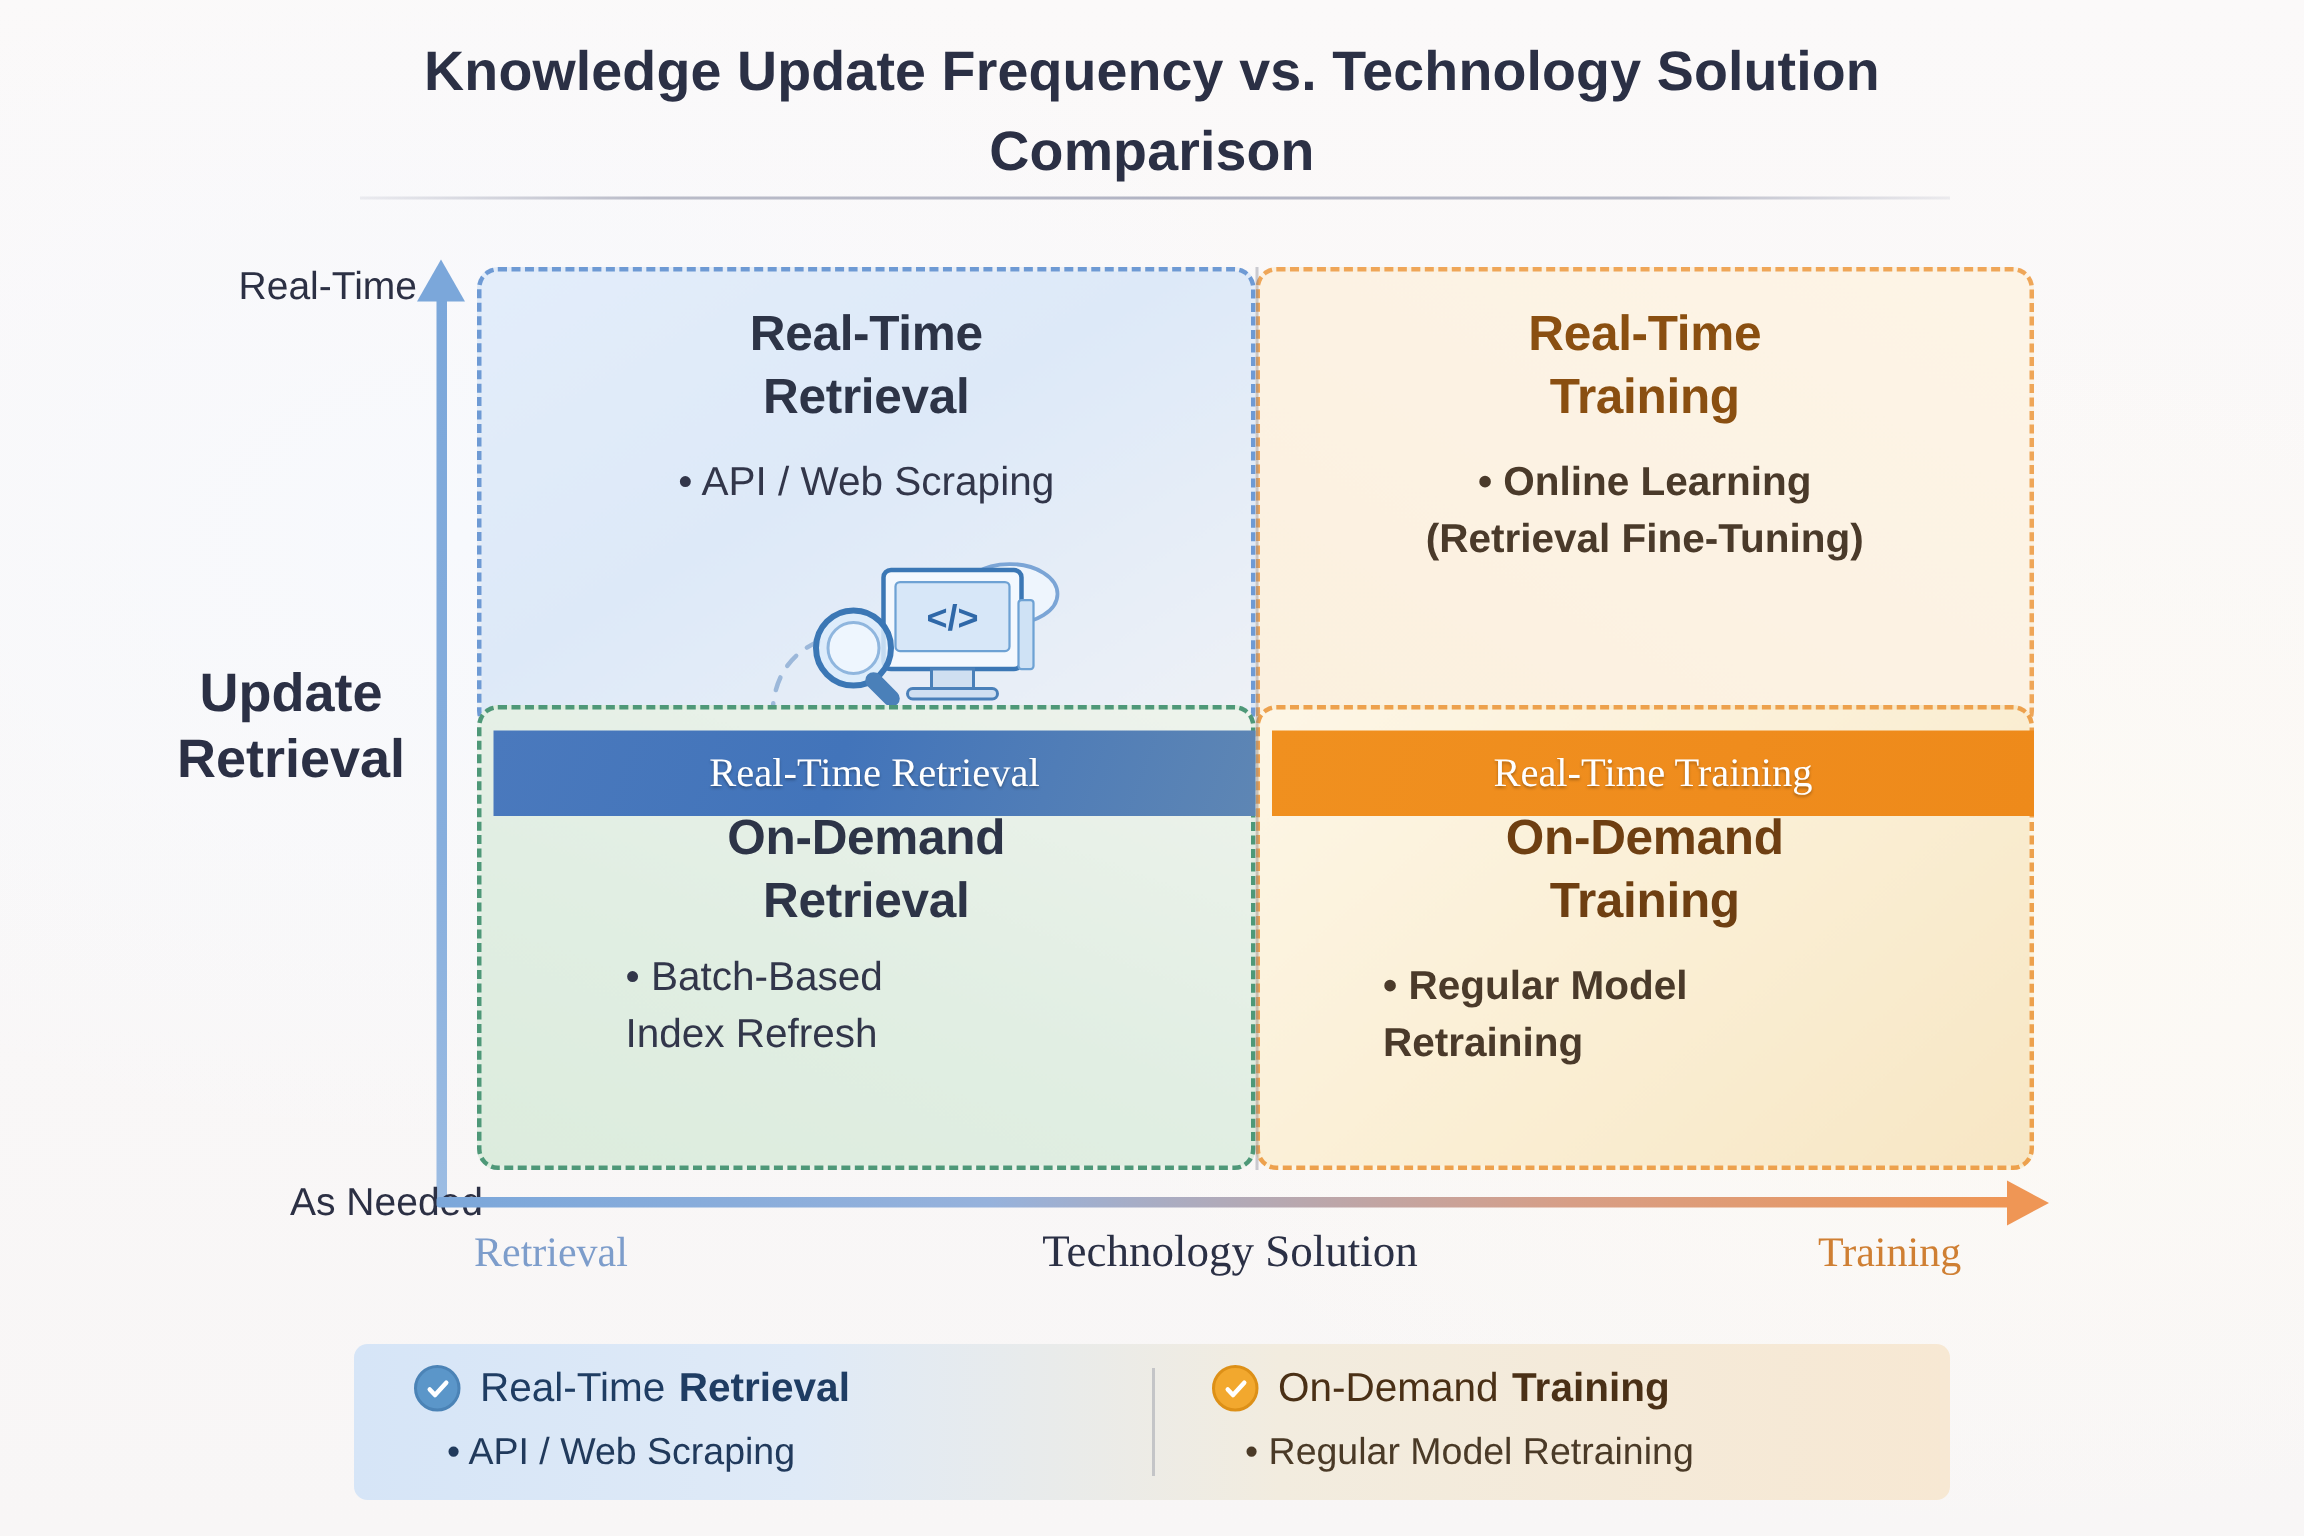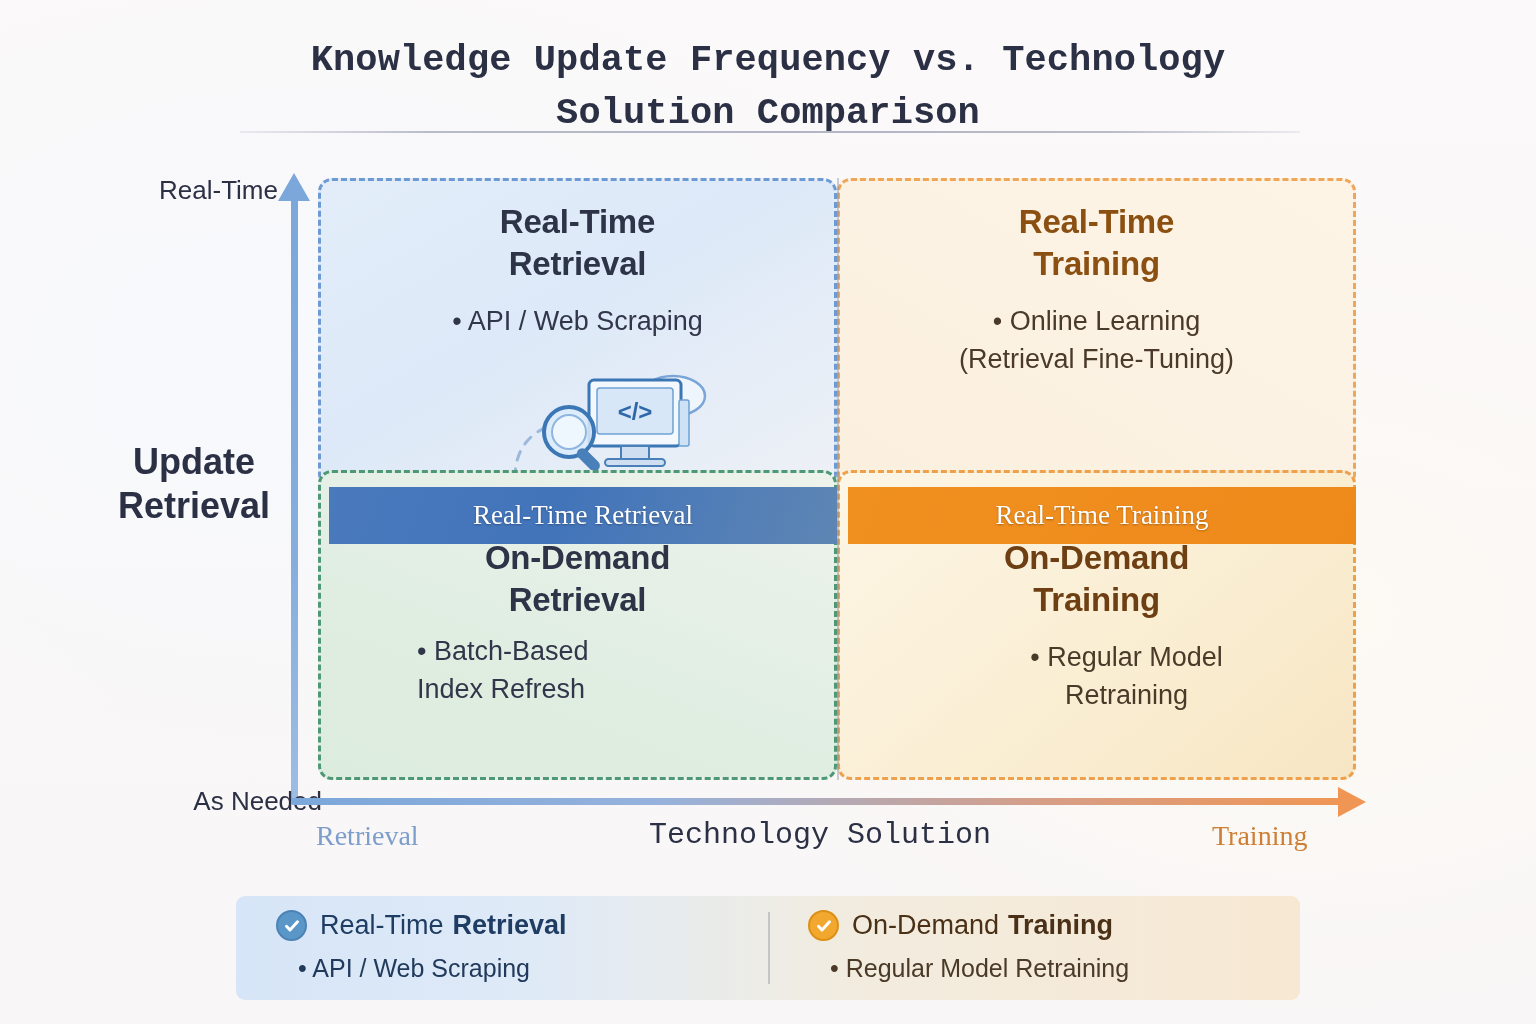--- a/index.html
+++ b/index.html
@@ -22,28 +22,28 @@
       linear-gradient(180deg, #fbf9f9 0%, #f8f6f6 100%);
   }
 
   
   #title-block {
     position: absolute;
     left: 0; right: 0; top: 22px;
     text-align: center;
   }
   #title-text {
-    font-family: Liberation Mono, monospace;
+    font-family: Liberation Sans, sans-serif;
     font-size: 37px;
     font-weight: 700;
     color: #2b3045;
     line-height: 1.42;
     letter-spacing: 0.1px;
     width: 1000px;
-    margin: 12px auto;
+    margin: 0 auto;
   }
   #title-divider {
     position: absolute;
     left: 240px;
     top: 131px;
     width: 1060px;
     height: 2px;
     background: linear-gradient(90deg, rgba(190,192,205,0.25) 0%, #b9bbc8 18%, #b2b4c4 50%, #b9bbc8 82%, rgba(190,192,205,0.25) 100%);
   }
 
@@ -116,21 +116,21 @@
     white-space: nowrap;
   }
   #x-left-label  { left: 316px;  color: #7d9dcb; }
   #x-right-label { left: 1212px; color: #cf7f33; }
   #x-axis-title {
     position: absolute;
     top: 818px;
     left: 560px;
     width: 520px;
     text-align: center;
-    font-family: Liberation Mono, monospace;
+    font-family: Liberation Serif, serif;
     font-size: 30px;
     color: #2b3045;
   }
 
   
   #matrix {
     position: absolute;
     left: 318px;
     top: 178px;
     width: 1038px;
@@ -175,21 +175,21 @@
   .quad-title.dark-t  { color: #2d3447; }
   .quad-title.brown2-t{ color: #6e3f12; }
 
   .bullet-list {
     margin-top: 18px;
     font-family: "Liberation Sans", sans-serif;
     font-size: 27px;
     line-height: 1.42;
     color: #32364a;
   }
-  .bullet-list.warm { color: #4a3a2a; }
+  .bullet-list.warm { color: #4a3a2a; font-weight: bold; }
   .bullet-row { display: block; }
 
   
   #band-row {
     position: absolute;
     left: 318px;
     top: 487px;
     width: 1038px;
     height: 57px;
     display: flex;
@@ -349,21 +349,21 @@
       </div>
 
     </div>
 
     <div class="quad" id="quad-br">
       <div class="quad-inner" style="padding-top:64px;">
         <div class="quad-title brown2-t">
           <div>On-Demand</div>
           <div>Training</div>
         </div>
-        <div class="bullet-list warm" style="text-align:center; padding-left:60px;">
+        <div class="bullet-list warm" style="text-align:left; padding-left:60px;">
           <span class="bullet-row">• Regular Model</span>
           <span class="bullet-row">Retraining</span>
         </div>
       </div>
 
     </div>
 
     <div id="center-vline"></div>
   </div>
 

